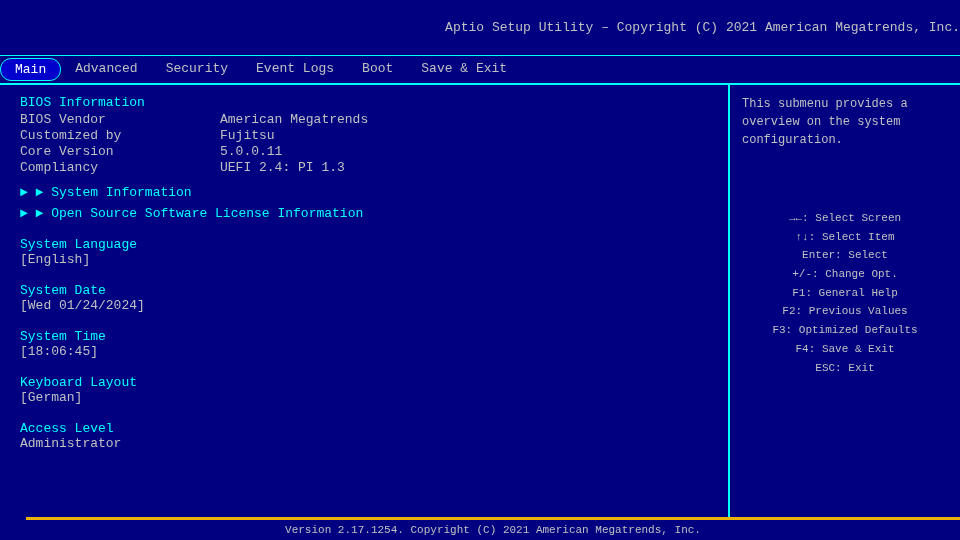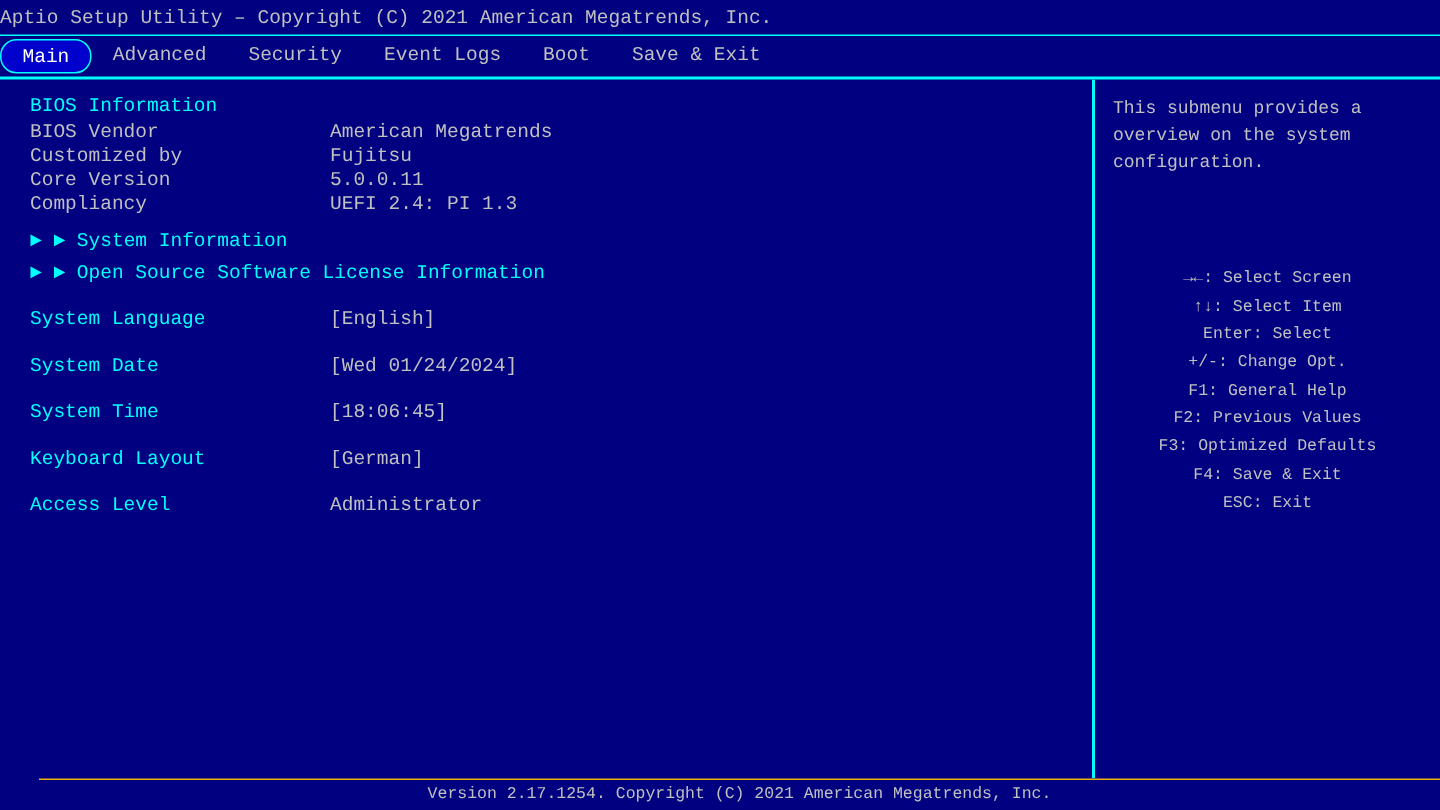--- a/index.html
+++ b/index.html
@@ -18,22 +18,22 @@
       height: 540px;
       background-color: #000080;
       display: flex;
       flex-direction: column;
     }
 
     
     .title-bar {
       background-color: #000080;
       color: #C0C0C0;
-      text-align: left;
-      padding: 4px 0;
+      text-align: right;
+      padding: 20px 0;
       font-size: 13px;
       border-bottom: 1px solid #00FFFF;
     }
 
     
     .menu-bar {
       display: flex;
       flex-direction: row;
       background-color: #000080;
       padding: 2px 0;
@@ -107,23 +107,23 @@
       margin: 6px 0;
       cursor: pointer;
     }
 
     .submenu-item::before {
       content: '► ';
     }
 
     .setting-row {
       display: flex;
-      flex-direction: row;
+      flex-direction: column;
       margin: 16px 0;
-      align-items: flex-end;
+      align-items: flex-start;
     }
 
     .setting-label {
       color: #00FFFF;
       width: 200px;
       font-size: 13px;
     }
 
     .setting-value {
       color: #C0C0C0;
@@ -151,21 +151,21 @@
       text-align: center;
     }
 
     
     .footer {
       background-color: #000080;
       text-align: center;
       color: #C0C0C0;
       font-size: 11px;
       padding: 4px 0;
-      border-top: 1px solid #eab308;
+      border-top: 3px solid #eab308;
       margin-left: 26px;
     }
   </style>
 </head>
 <body>
 
 <div class="screen">
 
   <div class="title-bar">
     <span>Aptio Setup Utility  –  Copyright (C) 2021 American Megatrends, Inc.</span>

